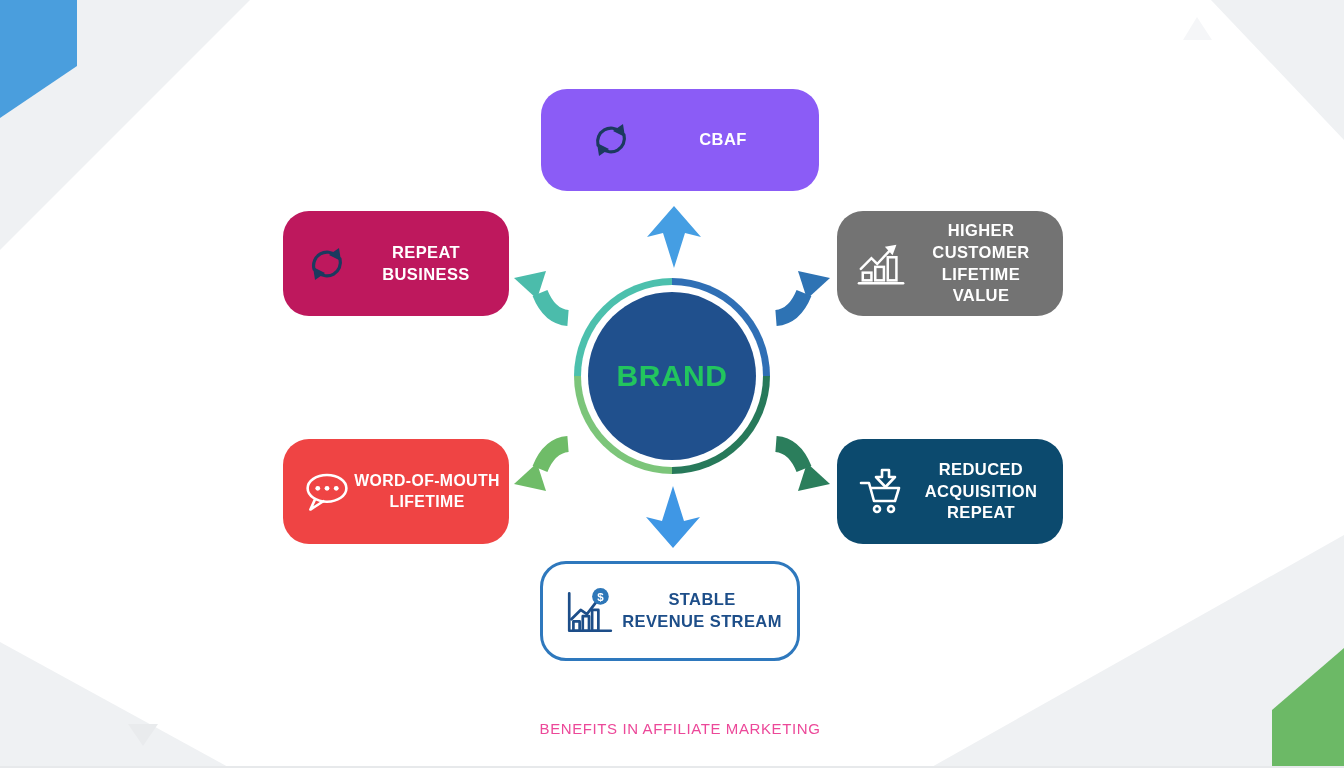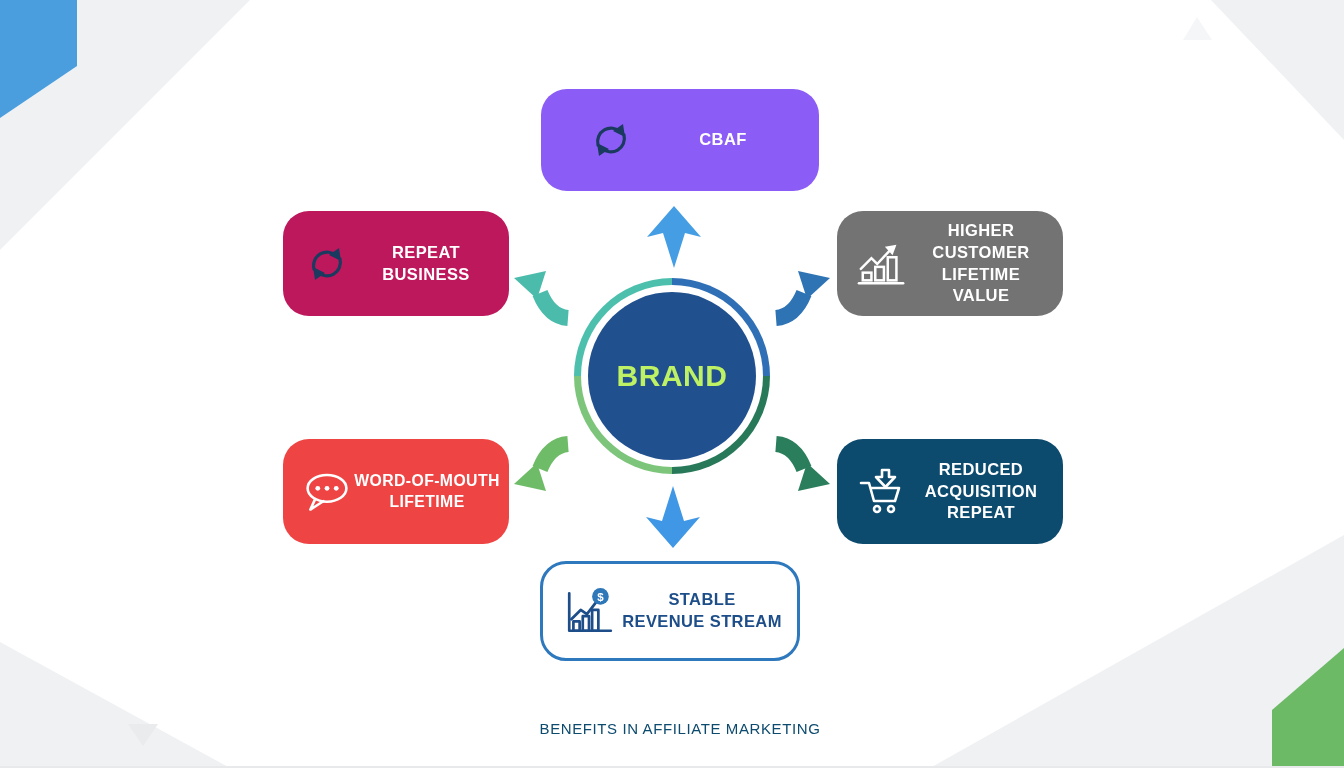--- a/index.html
+++ b/index.html
@@ -40,38 +40,38 @@
     background:conic-gradient(#2F6FB5 0deg 90deg,#27795A 90deg 180deg,#7CC57A 180deg 270deg,#4CC0AD 270deg 360deg);
     display:flex;align-items:center;justify-content:center;
   }
   .hub-gap{
     width:182px;height:182px;border-radius:50%;background:#ffffff;
     display:flex;align-items:center;justify-content:center;
   }
   .hub-core{
     width:168px;height:168px;border-radius:50%;background:#20508D;
     display:flex;align-items:center;justify-content:center;
-    color:#bef264;font-weight:bold;font-size:30px;letter-spacing:.5px;
+    color:#22c55e;font-weight:bold;font-size:30px;letter-spacing:.5px;
     text-align:center;line-height:1.15;
   }
   .hub-core span{display:block;}
 
   
   .arrow{position:absolute;}
   #arrow-up{left:646px;top:206px;}
   #arrow-down{left:645px;top:486px;transform:rotate(180deg);}
   #arrow-upper-left{left:510px;top:268px;}
   #arrow-upper-right{left:762px;top:268px;transform:scaleX(-1);}
   #arrow-lower-left{left:510px;top:430px;transform:scaleY(-1);}
   #arrow-lower-right{left:762px;top:430px;transform:scale(-1,-1);}
 
   
   .caption{
     position:absolute;left:16px;right:0;top:720px;text-align:center;
-    color:#0c4a6e;font-size:15px;letter-spacing:.6px;
+    color:#ec4899;font-size:15px;letter-spacing:.6px;
   }
   .bottom-hairline{position:absolute;left:0;bottom:0;width:100%;height:2px;background:#E7E9EB;}
 </style>
 </head>
 <body>
 
 <div class="stage">
 
   <svg class="decor-layer" width="1344" height="768" viewBox="0 0 1344 768">
     <polygon points="0,0 250,0 0,250" fill="#EFF1F3"></polygon>

